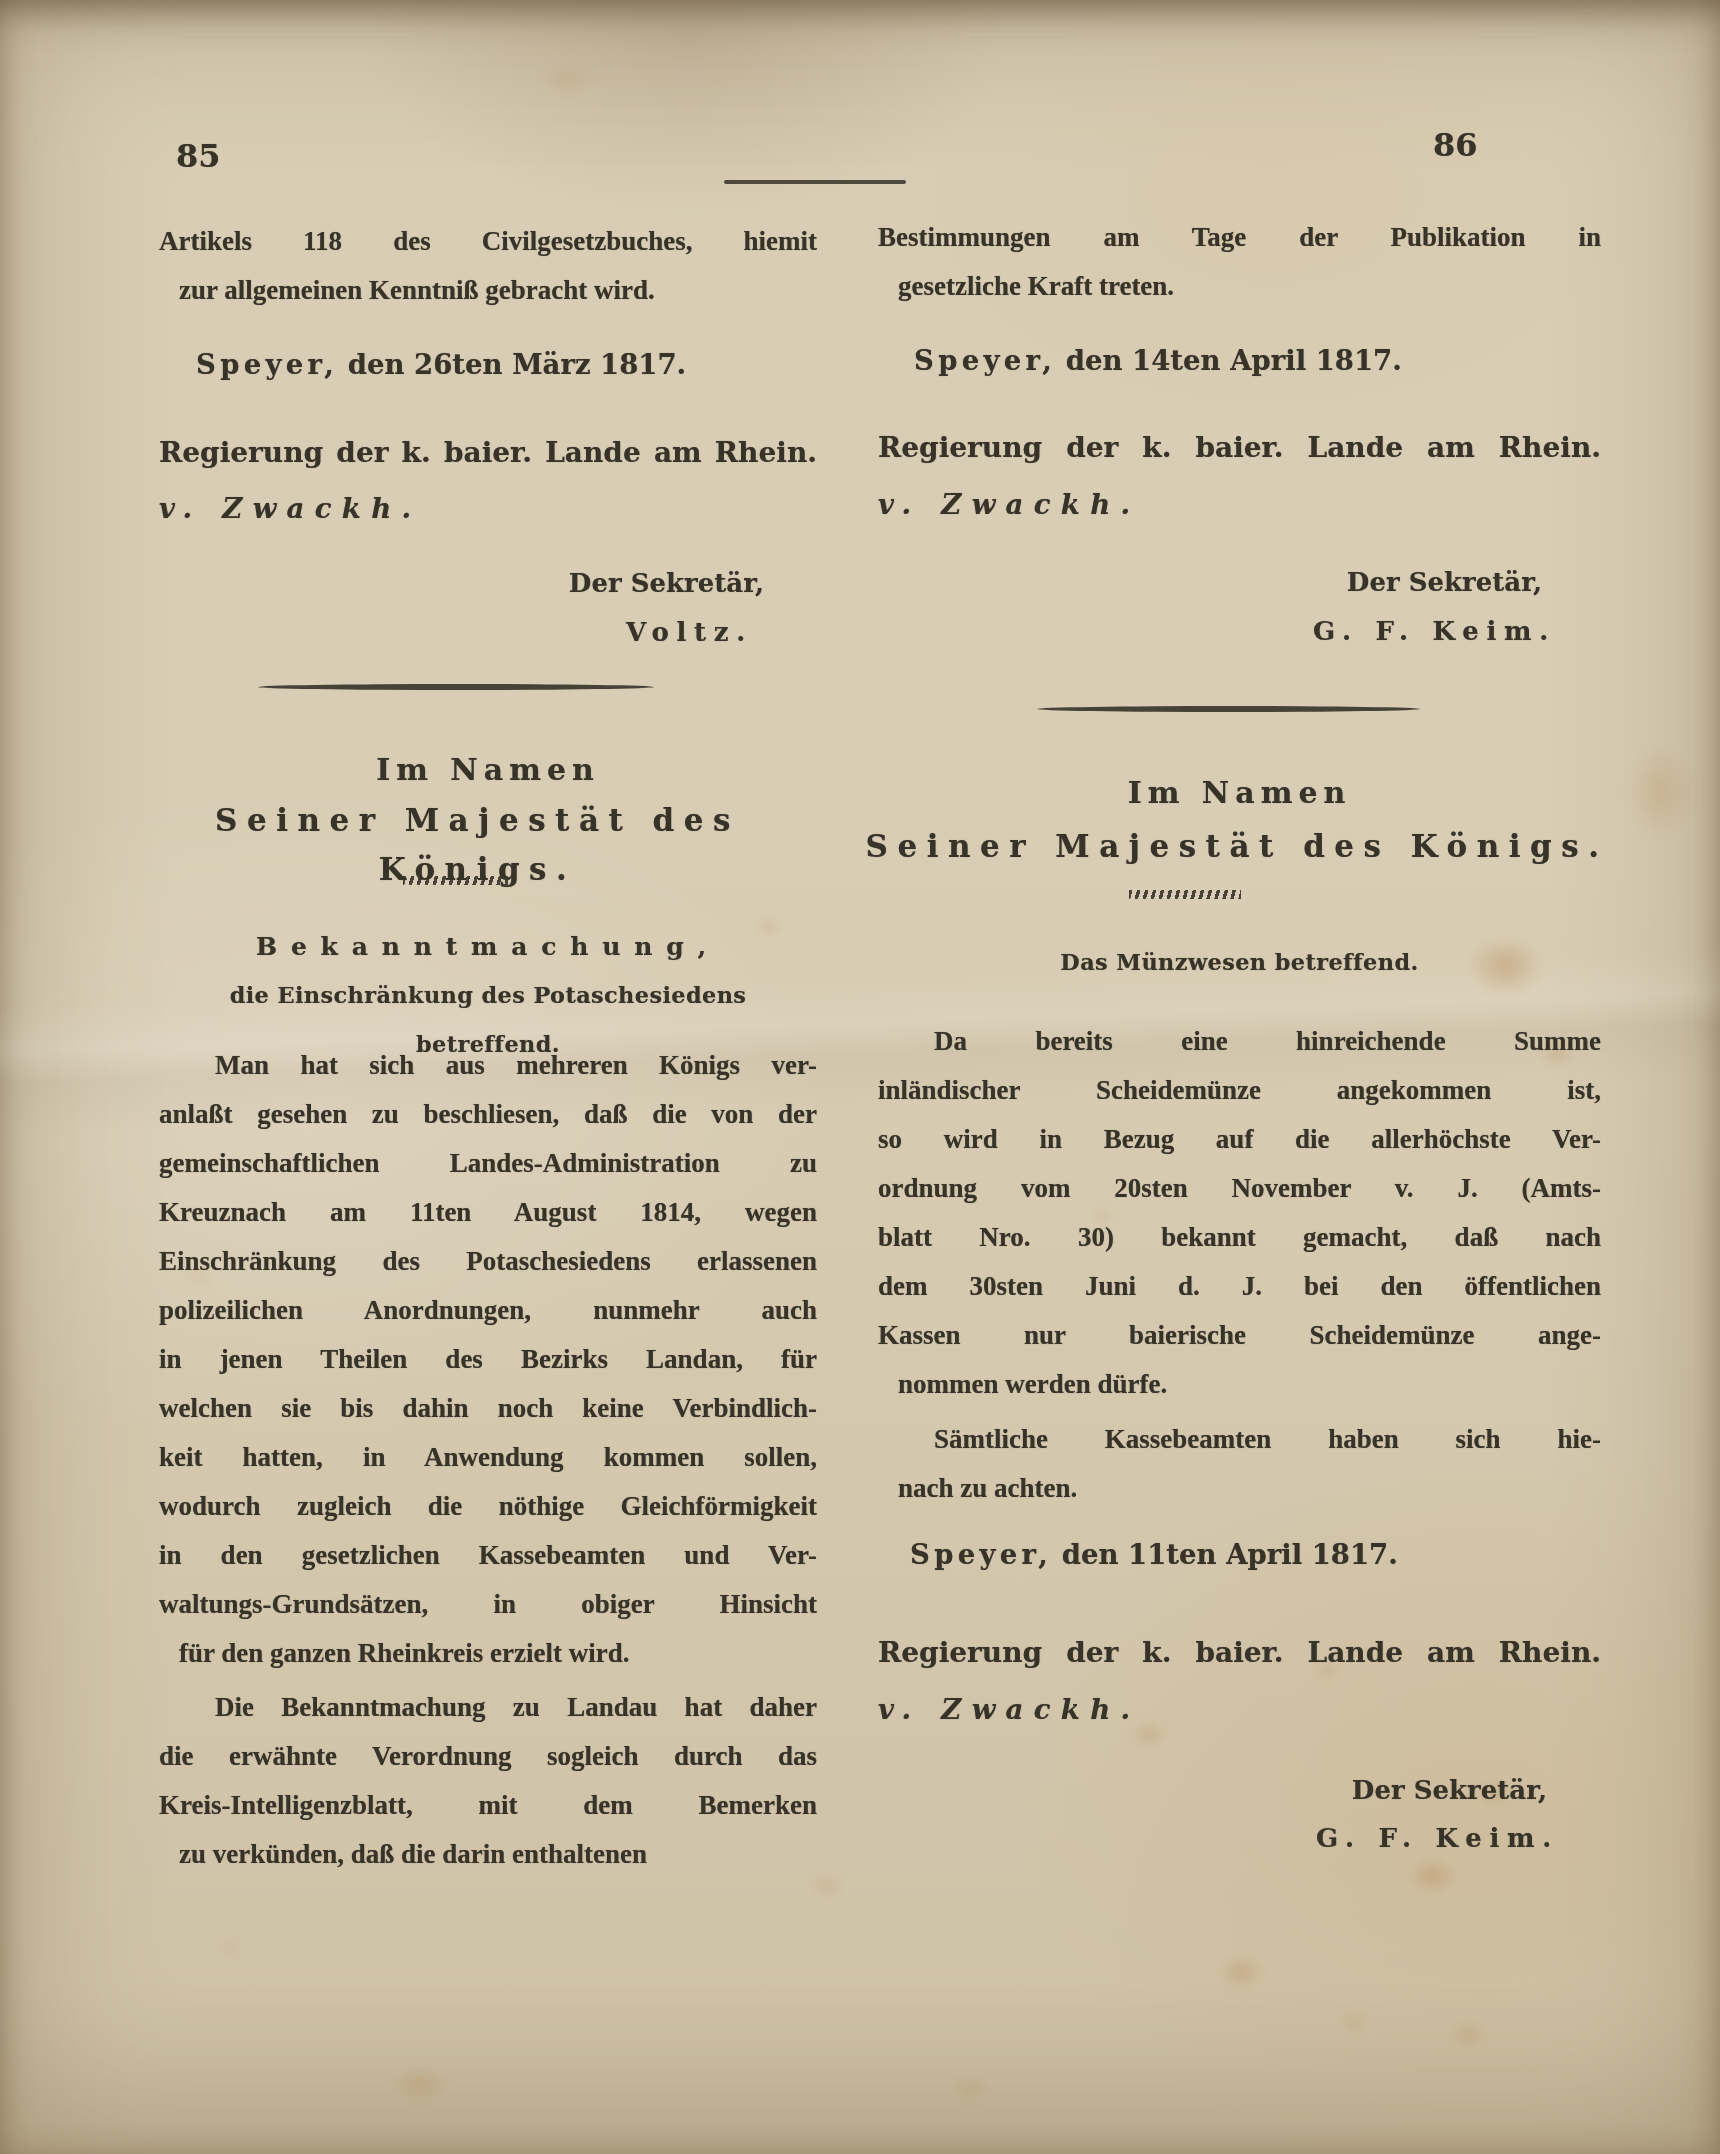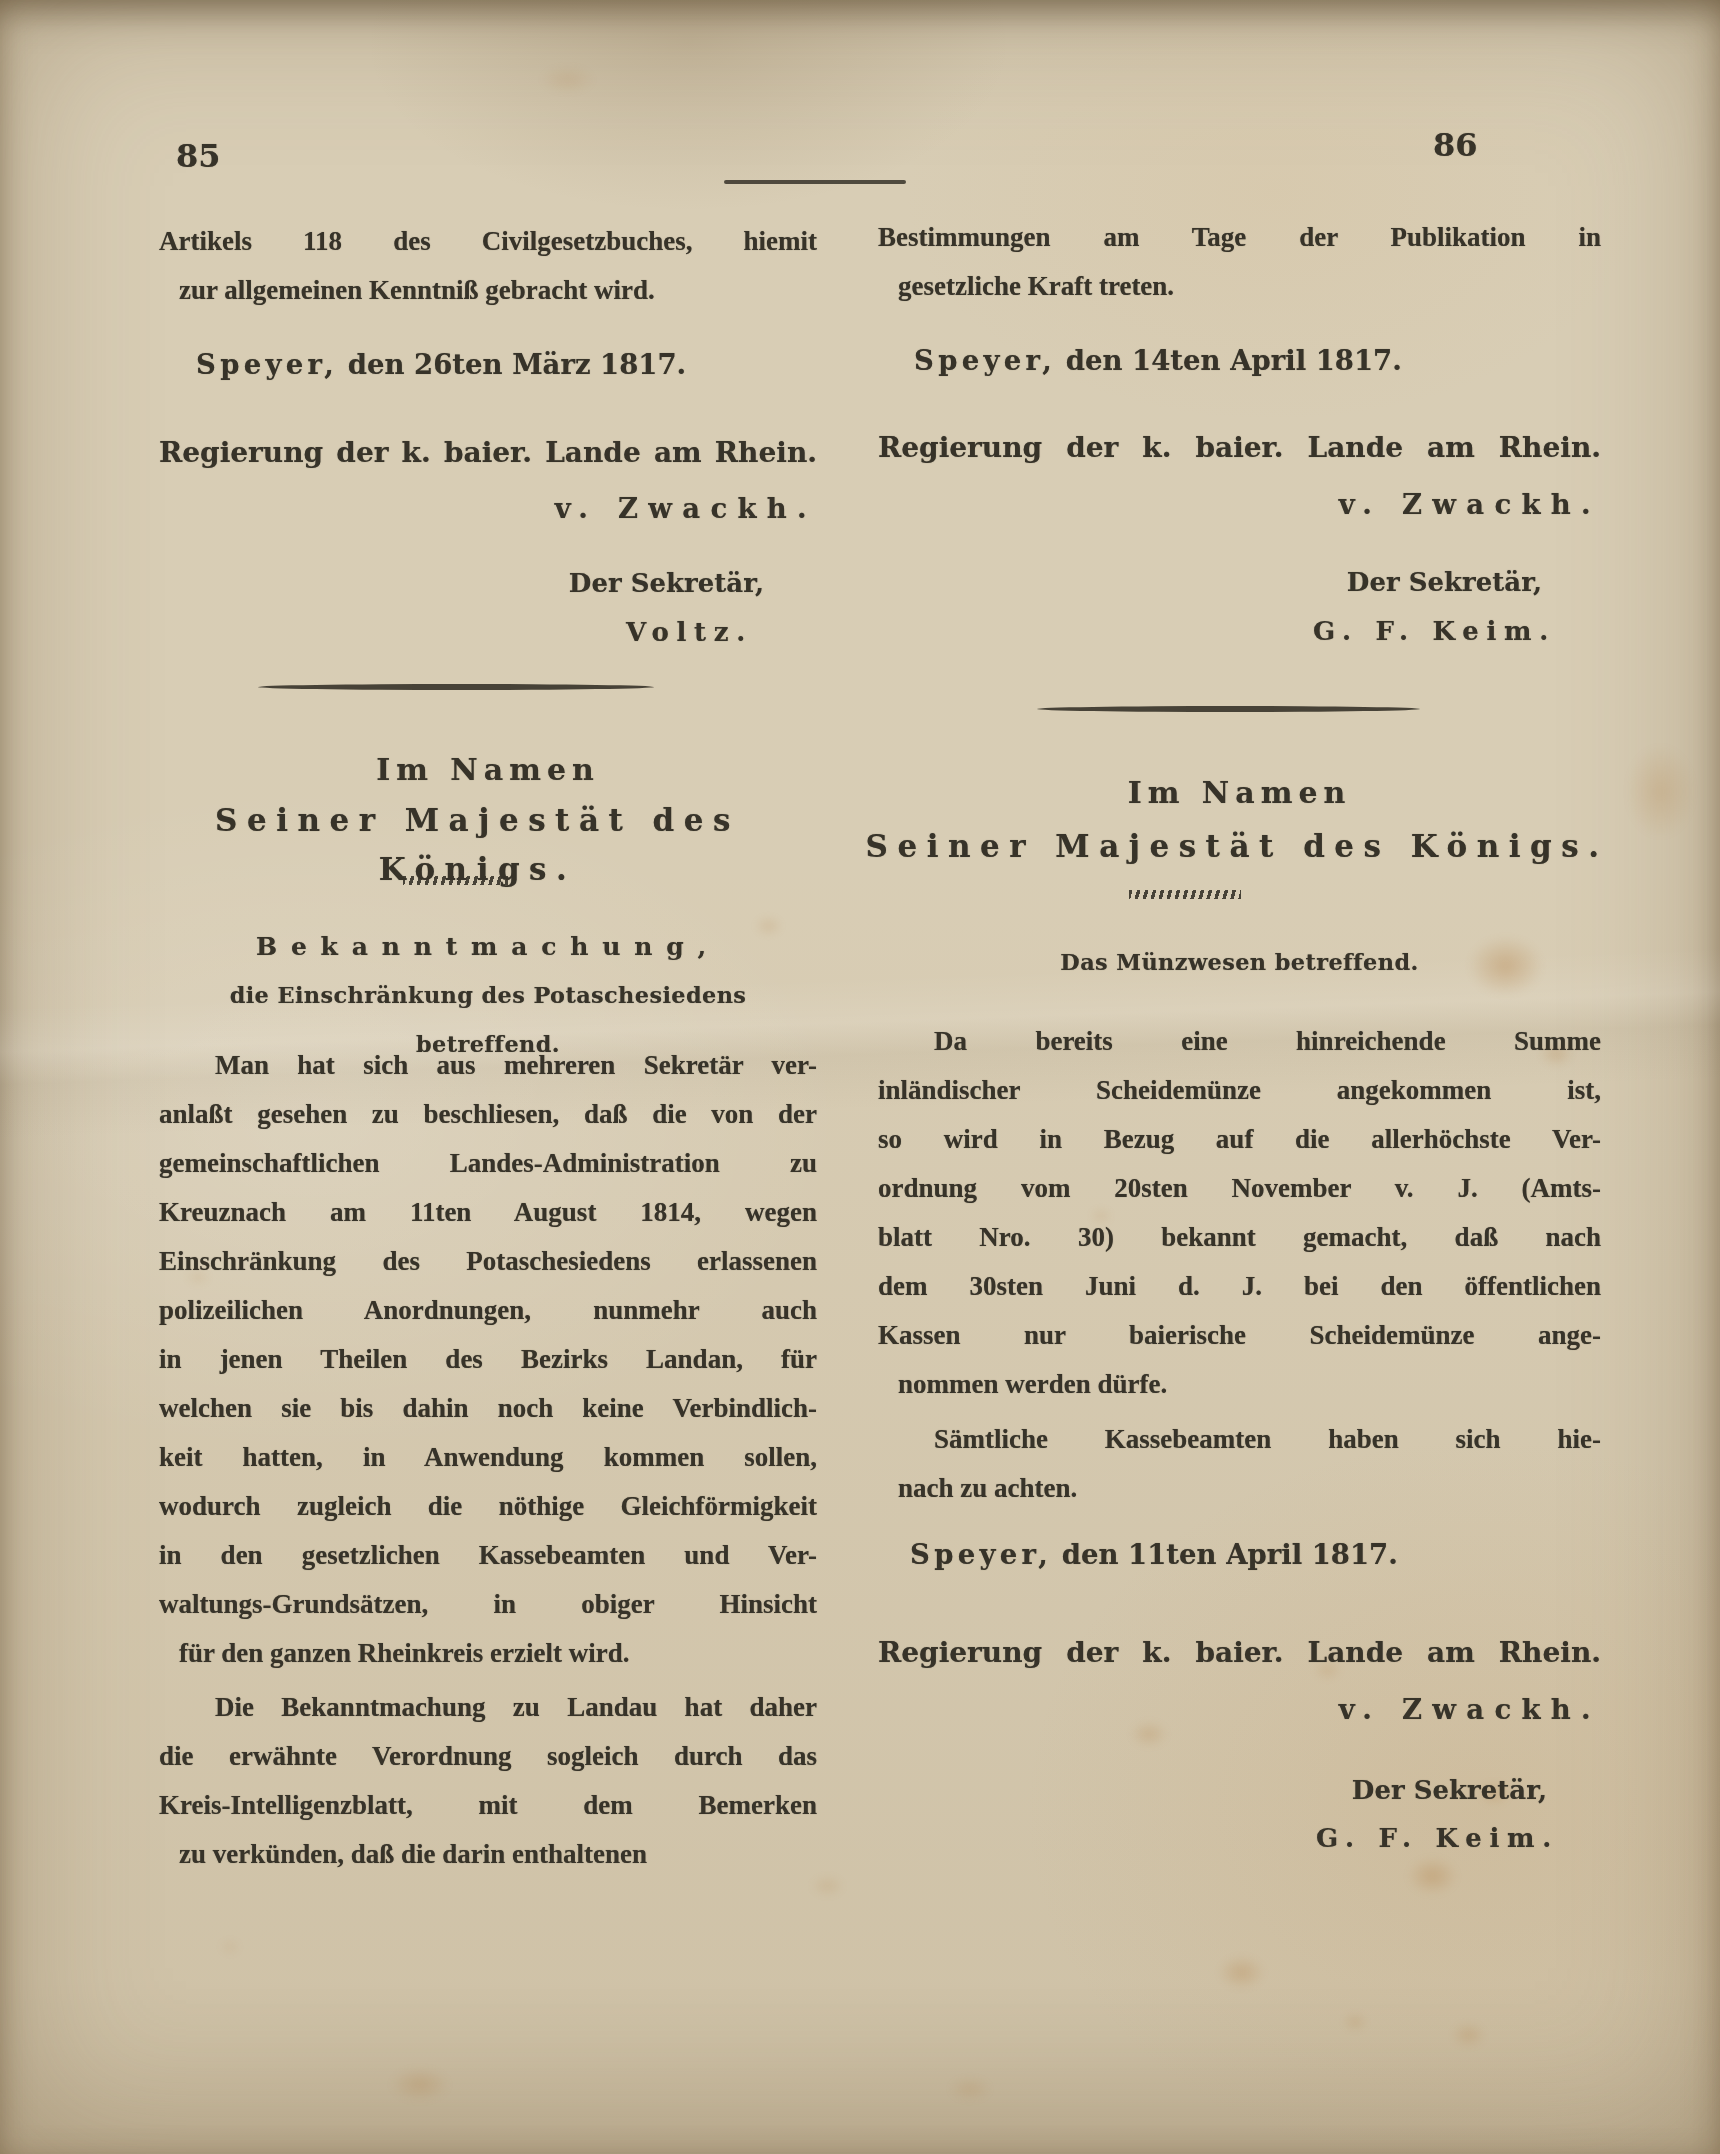--- a/index.html
+++ b/index.html
@@ -38,21 +38,21 @@
        text-shadow:0 0 0.9px rgba(55,51,41,.55);}
   .col-l{left:159px;width:658px;}
   .col-r{left:878px;width:723px;}
   .para .line{text-align:justify;text-align-last:justify;font-family:Liberation Serif, serif;}
   .para .line:last-child{text-align-last:left;margin-left:20px;}
   .para.indent .line:first-child{padding-left:56px;}
   .pagenum{font-size:32px;line-height:1;}
   .dateline{font-size:27.5px;white-space:nowrap;}
   .sperr{letter-spacing:4.3px;}
   .org{text-align:justify;text-align-last:justify;font-size:28px;}
-  .name{text-align:right;letter-spacing:10.3px;font-size:27.5px;}
+  .name{text-align:left;letter-spacing:10.3px;font-size:27.5px;font-style:italic;}
   .sec{text-align:right;font-size:26px;}
   .secname{text-align:right;font-size:26px;letter-spacing:7.7px;}
   .h-imnamen{text-align:center;font-size:30px;letter-spacing:6px;}
   .h-majestaet{text-align:center;font-size:31px;letter-spacing:9.5px;}
   .h-notice{text-align:center;font-size:25px;letter-spacing:13.8px;}
   .h-sub{text-align:center;font-size:22.4px;letter-spacing:0.4px;}
   .rule{height:6px;background:var(--ink,#373329);border-radius:50%;z-index:1;position:absolute;opacity:.9;}
   .dash{height:4.3px;background:var(--ink,#373329);border-radius:2.6px;z-index:1;position:absolute;opacity:.85;}
   .squig{height:8.6px;z-index:1;position:absolute;opacity:.9;
     background:repeating-linear-gradient(105deg, var(--ink,#373329) 0 3.4px, transparent 3.4px 7.7px);}
@@ -105,21 +105,21 @@
     <div class="rule" style="left:258px;top:684px;width:396px;"></div>
 
     <div class="blk col-l h-imnamen" style="top:745px;">Im Namen</div>
     <div class="blk h-majestaet" style="left:129px;width:697px;top:796px;">Seiner Majestät des Königs.</div>
     <div class="squig" style="left:403px;top:876px;width:105px;"></div>
 
     <div class="blk col-l h-notice" style="top:922px;">Bekanntmachung,</div>
     <div class="blk col-l h-sub" style="top:971px;">die Einschränkung des Potaschesiedens betreffend.</div>
 
     <div class="blk col-l para indent" style="top:1041px;">
-        <div class="line">Man hat sich aus mehreren Sekretär ver-</div>
+        <div class="line">Man hat sich aus mehreren Königs ver-</div>
         <div class="line">anlaßt gesehen zu beschliesen, daß die von der</div>
         <div class="line">gemeinschaftlichen Landes-Administration zu</div>
         <div class="line">Kreuznach am 11ten August 1814, wegen</div>
         <div class="line">Einschränkung des Potaschesiedens erlassenen</div>
         <div class="line">polizeilichen Anordnungen, nunmehr auch</div>
         <div class="line">in jenen Theilen des Bezirks Landan, für</div>
         <div class="line">welchen sie bis dahin noch keine Verbindlich-</div>
         <div class="line">keit hatten, in Anwendung kommen sollen,</div>
         <div class="line">wodurch zugleich die nöthige Gleichförmigkeit</div>
         <div class="line">in den gesetzlichen Kassebeamten und Ver-</div>

